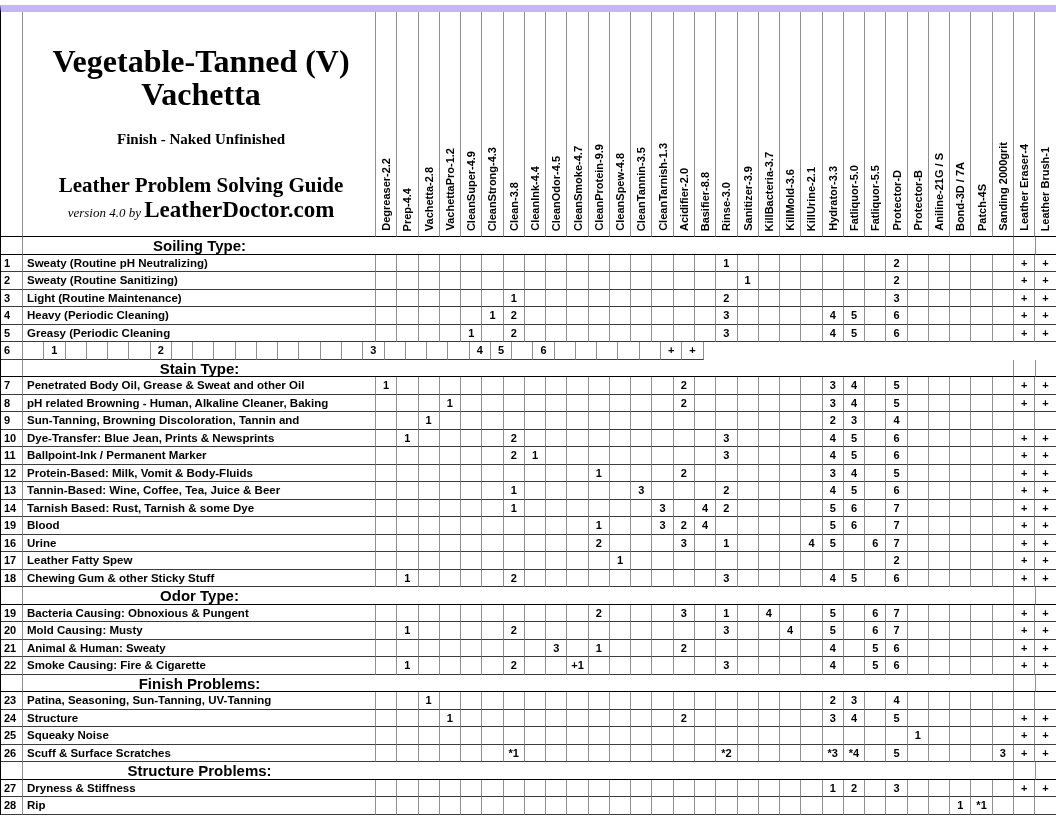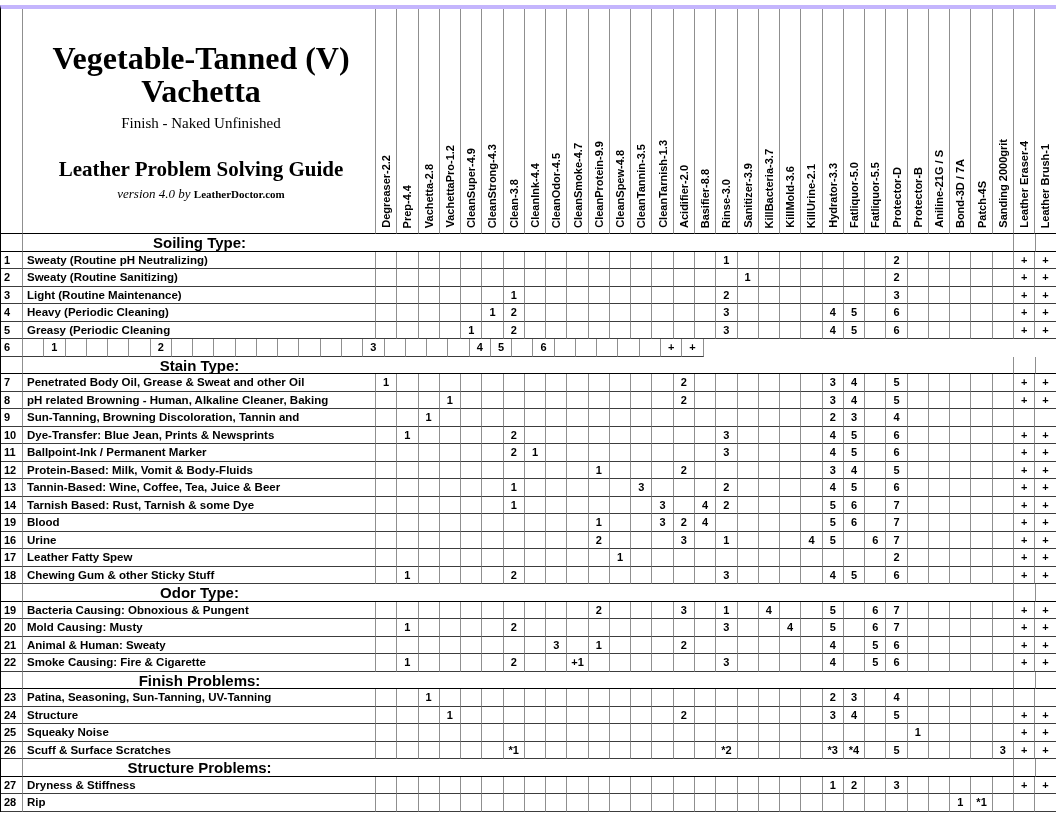--- a/index.html
+++ b/index.html
@@ -1,37 +1,37 @@
 <!DOCTYPE html>
 <html><head>
 <meta charset="utf-8">
 <style>
   html,body{margin:0;padding:0;background:#fff;}
   .page{position:relative;width:1056px;height:816px;background:#fff;overflow:hidden;
         font-family:"Liberation Sans",sans-serif;color:#000;}
   .table{position:absolute;left:0;top:5px;width:1056px;background:#fff;
-         border-top:4px solid #c4b5fd;border-left:1px solid #000;}
+         border-top:7px solid #c4b5fd;border-left:1px solid #000;}
   .row{display:flex;height:17.5px;box-sizing:border-box;}
   .cell{box-sizing:border-box;flex:0 0 auto;border-right:1px solid #8f8f8f;border-bottom:1px solid #3c3c3c;
         overflow:hidden;white-space:nowrap;}
   .numcol{width:22px;font:bold 11px/16px "Liberation Sans",sans-serif;padding-left:3px;}
   .labelcol{width:353px;font:bold 11.5px/16px "Liberation Sans",sans-serif;padding-left:4px;}
   .datacol{width:21.28px;font:bold 11px/16px "Liberation Sans",sans-serif;text-align:center;}
   
   .header-row{height:225px;border-bottom:0;}
   .header-row .cell{border-bottom:1px solid #000;}
   .title-cell{display:flex;flex-direction:column;align-items:center;
               font-family:"Liberation Serif",serif;text-align:center;}
   .t1{font-weight:bold;font-size:32px;line-height:33px;margin-top:0;}
   .t1.first{margin-top:33px;}
-  .t2{font-weight:normal;font-size:15px;line-height:16px;margin-top:7px;}
+  .t2{font-weight:bold;font-size:15px;line-height:16px;margin-top:20px;}
   .t3{font-weight:bold;font-size:21px;line-height:22px;margin-top:27px;}
   .t4{margin-top:6px;font-size:13px;}
   .t4 .ver{font-style:italic;font-weight:normal;}
-  .t4 .brand{font-weight:bold;font-size:11px;}
+  .t4 .brand{font-weight:bold;font-size:23px;}
   .colhead{display:flex;justify-content:center;align-items:flex-end;padding-bottom:5px;}
   .colhead span{writing-mode:vertical-rl;transform:rotate(180deg);
                 font:bold 11px "Liberation Sans",sans-serif;white-space:nowrap;}
   
   .section-row .merged{width:991.4px;}
   .section-row .merged .sec-title{display:inline-block;width:353px;text-align:center;
                  font:bold 15px/16px "Liberation Sans",sans-serif;}
   .section-row .cell{border-bottom:1px solid #000;}
 </style>
 </head>

